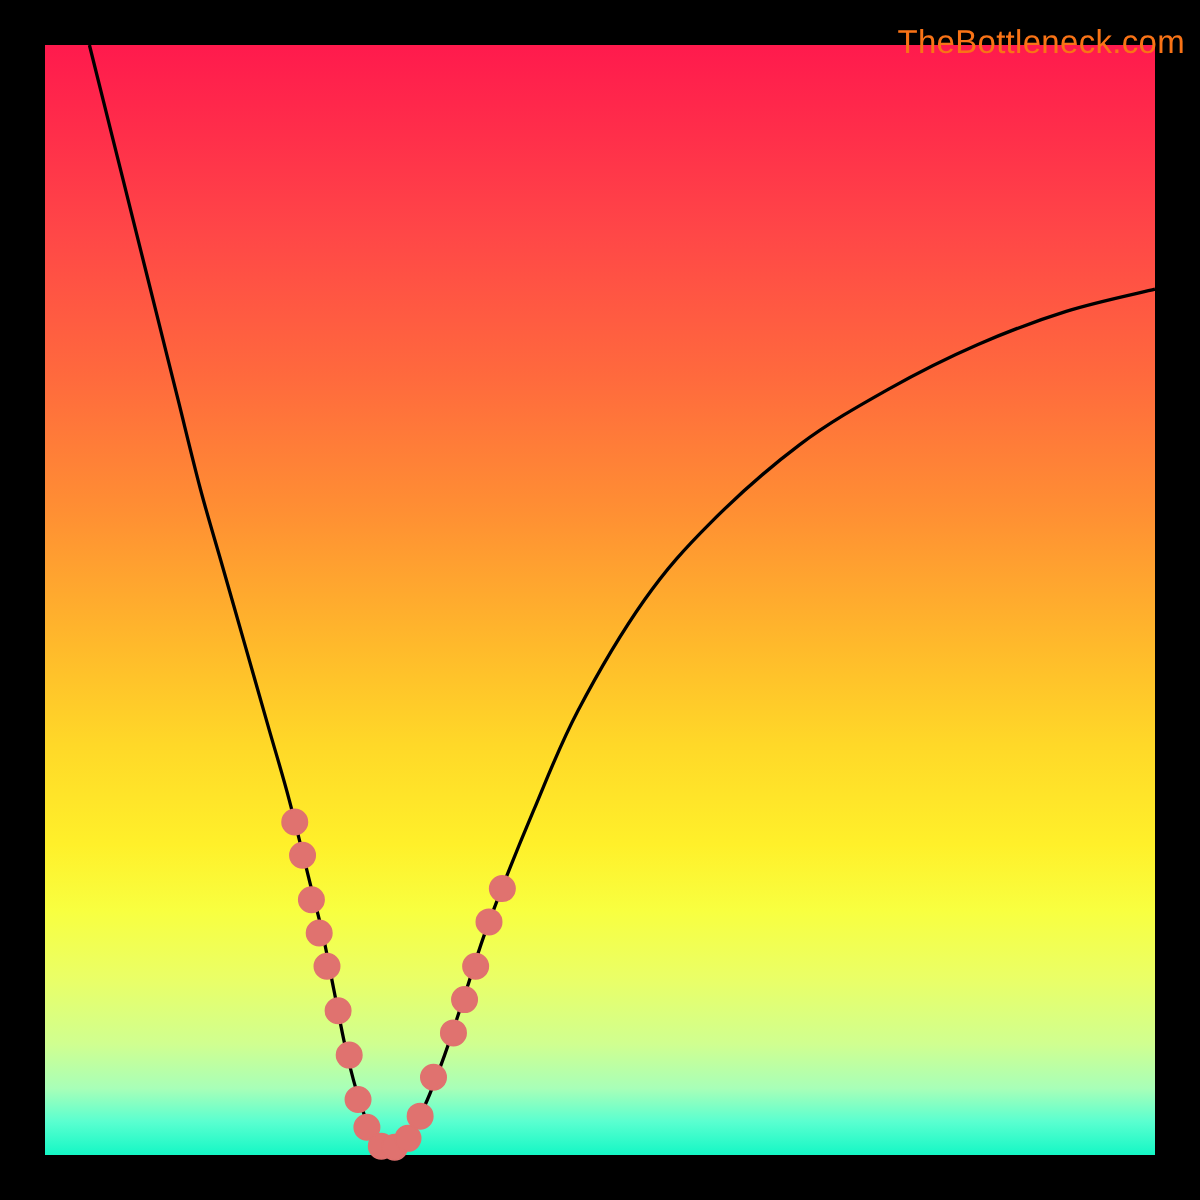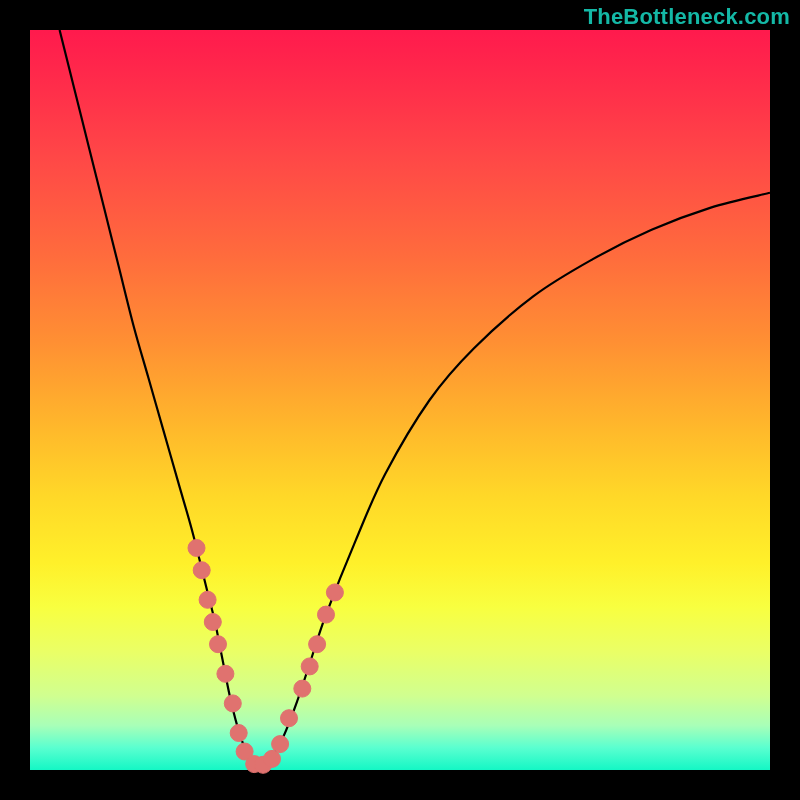--- a/index.html
+++ b/index.html
@@ -39,25 +39,25 @@
       #f8ff40 78%,
       #eaff66 84%,
       #d0ff90 90%,
       #a8ffb8 94%,
       #5affd0 97%,
       #14f7c5 100%
     );
   }
   .watermark {
     position: absolute;
-    top: 4px;
+    top: 15px;
     right: 10px;
     font-size: 22px;
-    font-weight: 700;
-    color: #14b8a6;
+    font-weight: 400;
+    color: #f97316;
     letter-spacing: 0.2px;
   }
   svg.curve {
     position: absolute;
     top: 0;
     left: 0;
     width: 740px;
     height: 740px;
     overflow: visible;
   }

